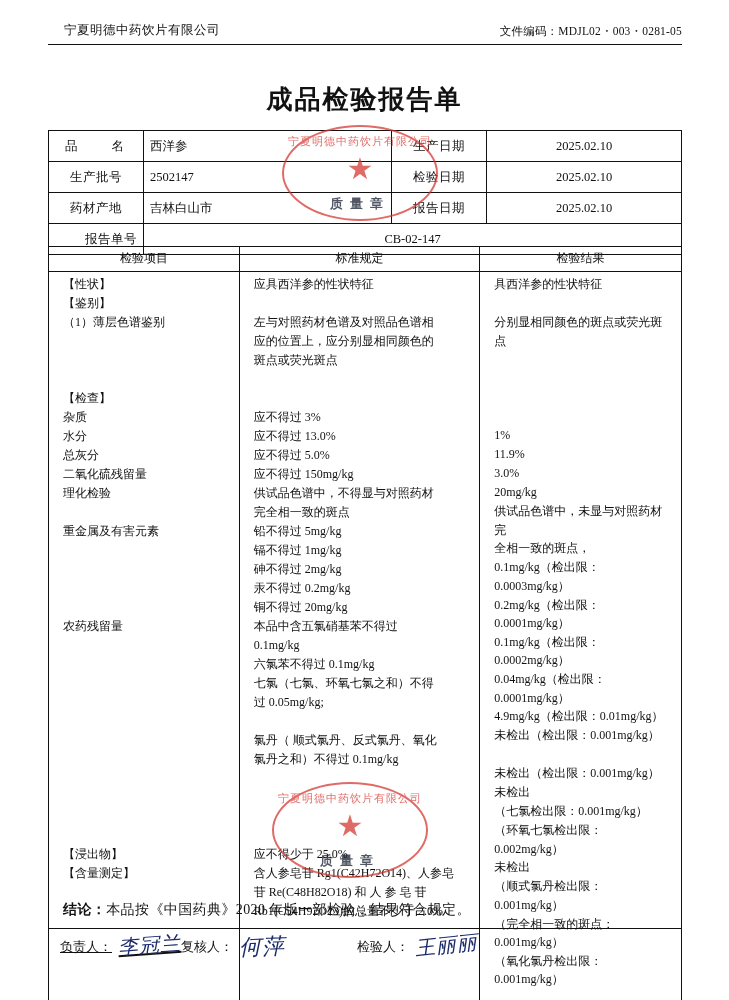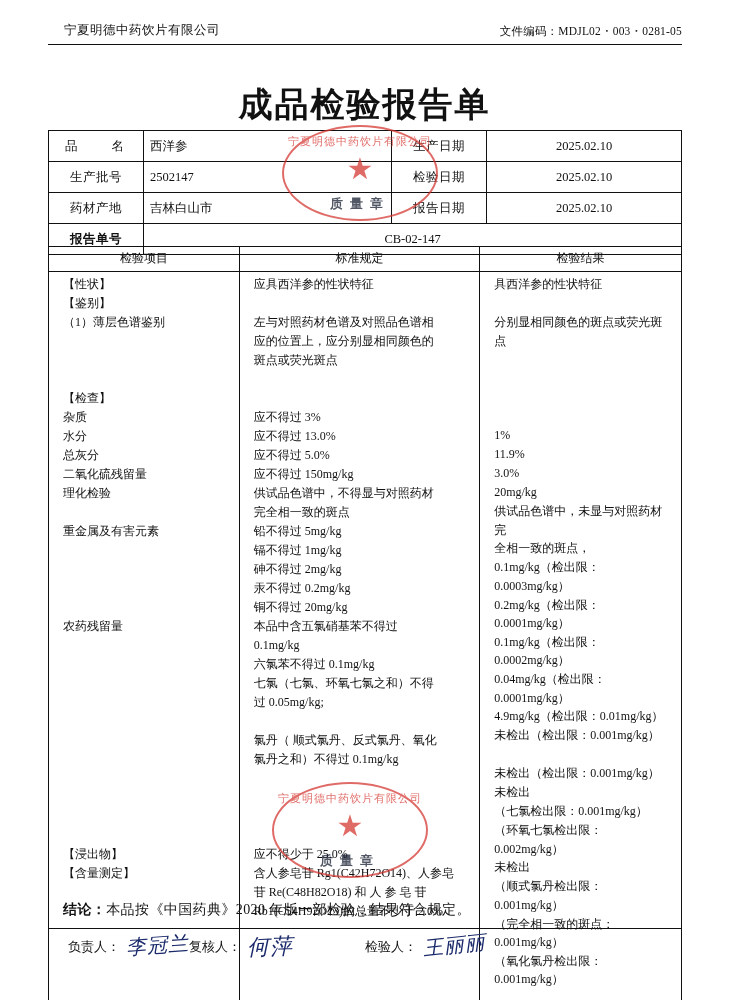--- a/index.html
+++ b/index.html
@@ -42,21 +42,21 @@
   .doc-code {
     font-size: 11.5px;
     letter-spacing: 0.2px;
   }
   .title {
     position: absolute;
     top: 82px;
     left: 0;
     width: 729px;
     text-align: center;
-    font-size: 34px;
+    font-size: 26px;
     font-weight: bold;
     letter-spacing: 2px;
   }
   
   .main-table {
     position: absolute;
     left: 48px;
     top: 130px;
     width: 634px;
     border-collapse: collapse;
@@ -90,23 +90,22 @@
     letter-spacing: 0.5px;
   }
   .val2 {
     padding-left: 8px;
   }
   .val2-c {
     text-align: center;
   }
   .rpt-label {
     width: 82px;
-    text-align: center;
+    text-align: right;
     letter-spacing: 0.5px;
-    font-weight: bold;
   }
   .rpt-value {
     text-align: center;
   }
   
   .res-table {
     position: absolute;
     left: 48px;
     top: 246px;
     width: 634px;
@@ -151,21 +150,21 @@
     left: 48px;
     top: 938px;
     width: 634px;
     display: flex;
     font-size: 13px;
   }
   .sig-group {
     display: flex;
     align-items: flex-start;
   }
-  .sig-g1 { margin-left: 20px; }
+  .sig-g1 { margin-left: 12px; text-decoration: underline; }
   .sig-g2 { }
   .sig-g3 { margin-left: 72px; }
   .sig-name {
     font-family: "Liberation Serif", serif;
     font-style: italic;
     font-size: 20px;
     color: #1b2a6b;
     margin-left: 6px;
     margin-top: -6px;
     transform: rotate(-4deg);

